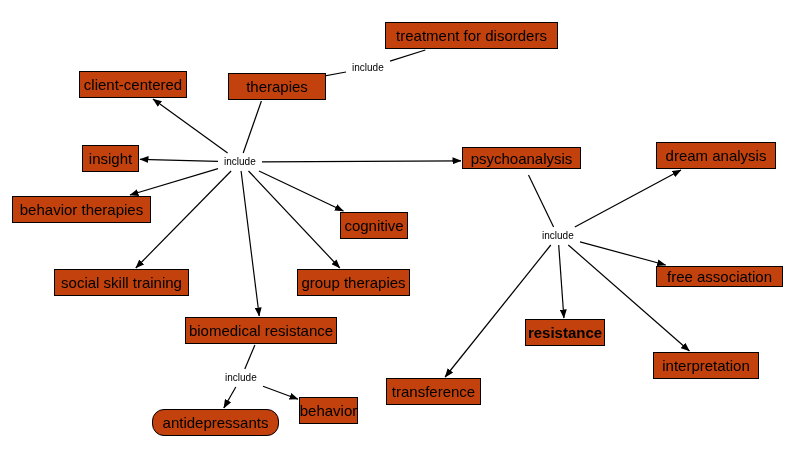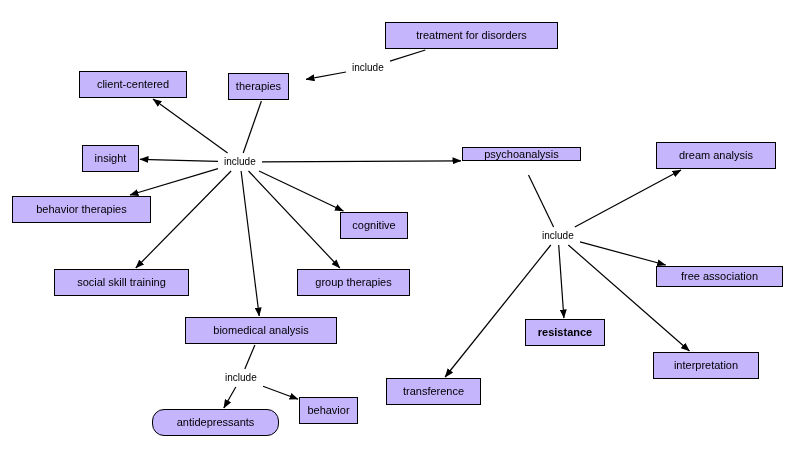--- a/index.html
+++ b/index.html
@@ -20,23 +20,23 @@
     position: absolute;
     left: 0;
     top: 0;
     width: 788px;
     height: 454px;
   }
   .node {
     position: absolute;
     box-sizing: border-box;
     border: 1px solid #000000;
-    background: #c4b5fd;
+    background: #c2410c;
     color: #000000;
-    font-size: 11px;
+    font-size: 15px;
     line-height: 1;
     display: flex;
     align-items: center;
     justify-content: center;
     white-space: nowrap;
     padding: 0 5px;
     text-align: center;
   }
   .hub-label {
     position: absolute;
@@ -89,21 +89,21 @@
         <line x1="558.7" y1="245.0" x2="563.9" y2="318.0" stroke="#000000" stroke-width="1.2" marker-end="url(#arrowhead)"></line>
         <line x1="550.8" y1="245.0" x2="445.1" y2="377.0" stroke="#000000" stroke-width="1.2" marker-end="url(#arrowhead)"></line>
         <line x1="244.8" y1="369.0" x2="254.9" y2="345.0" stroke="#000000" stroke-width="1.2"></line>
         <line x1="235.8" y1="387.0" x2="223.8" y2="408.0" stroke="#000000" stroke-width="1.2" marker-end="url(#arrowhead)"></line>
         <line x1="263.0" y1="386.2" x2="298.0" y2="399.2" stroke="#000000" stroke-width="1.2" marker-end="url(#arrowhead)"></line>
       </g>
   </svg>
 <div class="node" style="left: 385px; top: 22px; width: 173px; height: 27px;">
       <span>treatment for disorders</span>
     </div>
-    <div class="node" style="left: 228px; top: 73px; width: 61px; height: 27px;">
+    <div class="node" style="left: 228px; top: 73px; width: 98px; height: 27px;">
       <span>therapies</span>
     </div>
     <div class="node" style="left: 79px; top: 71px; width: 108px; height: 27px;">
       <span>client-centered</span>
     </div>
     <div class="node" style="left: 82px; top: 145px; width: 57px; height: 27px;">
       <span>insight</span>
     </div>
     <div class="node" style="left: 12px; top: 196px; width: 139px; height: 27px;">
       <span>behavior therapies</span>
@@ -111,29 +111,29 @@
     <div class="node" style="left: 54px; top: 269px; width: 135px; height: 27px;">
       <span>social skill training</span>
     </div>
     <div class="node" style="left: 340px; top: 212px; width: 68px; height: 27px;">
       <span>cognitive</span>
     </div>
     <div class="node" style="left: 297px; top: 269px; width: 113px; height: 27px;">
       <span>group therapies</span>
     </div>
     <div class="node" style="left: 185px; top: 317px; width: 152px; height: 27px;">
-      <span>biomedical analysis</span>
+      <span>biomedical resistance</span>
     </div>
     <div class="node" style="left: 152px; top: 409px; width: 127px; height: 27px; border-radius: 12px;">
       <span>antidepressants</span>
     </div>
     <div class="node" style="left: 299px; top: 397px; width: 59px; height: 27px;">
       <span>behavior</span>
     </div>
-    <div class="node" style="left: 462px; top: 147px; width: 119px; height: 14px;">
+    <div class="node" style="left: 462px; top: 147px; width: 119px; height: 22px;">
       <span>psychoanalysis</span>
     </div>
     <div class="node" style="left: 648px; top: 142px; width: 120px; height: 27px; margin-left: 8px;">
       <span>dream analysis</span>
     </div>
     <div class="node" style="left: 656px; top: 266px; width: 127px; height: 21px;">
       <span>free association</span>
     </div>
     <div class="node" style="left: 653px; top: 352px; width: 106px; height: 27px;">
       <span>interpretation</span>

